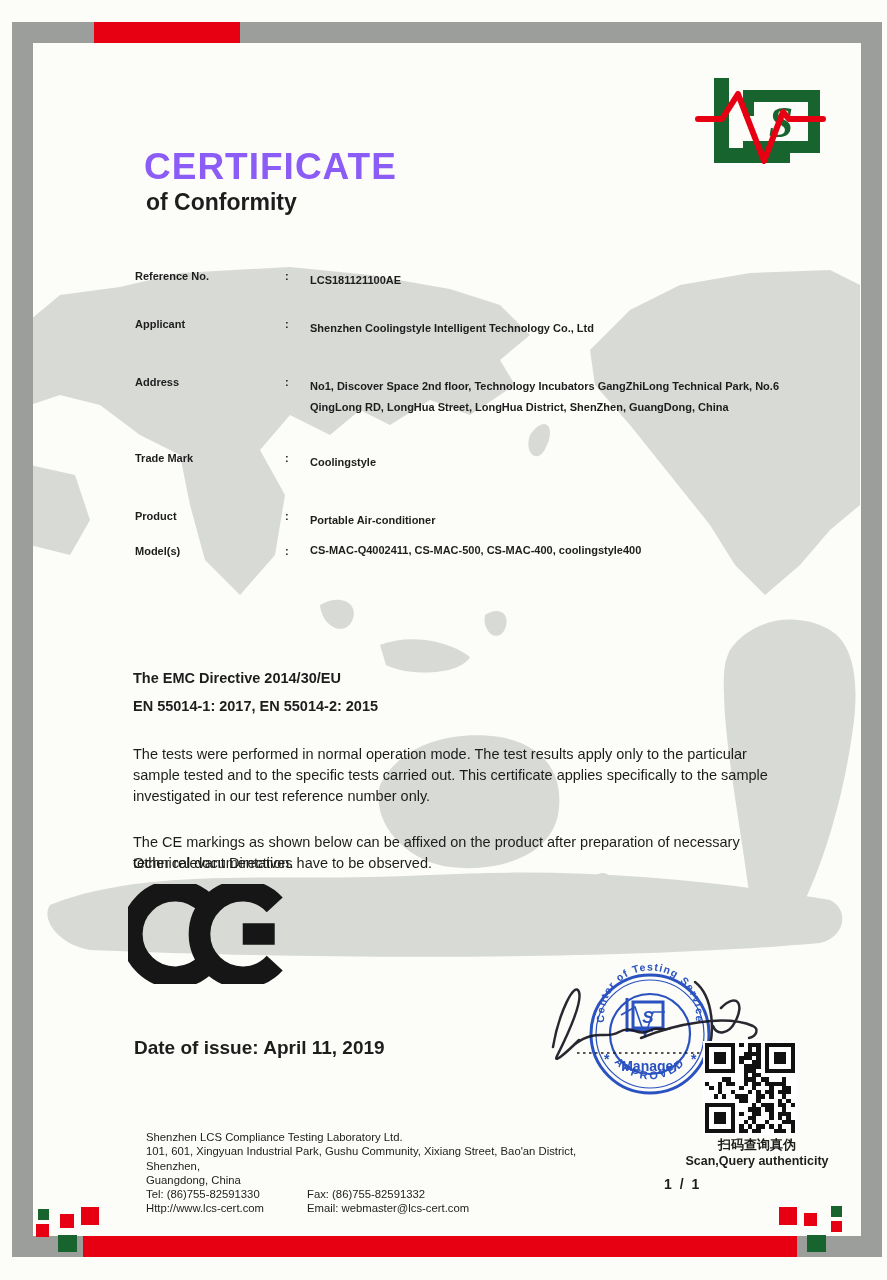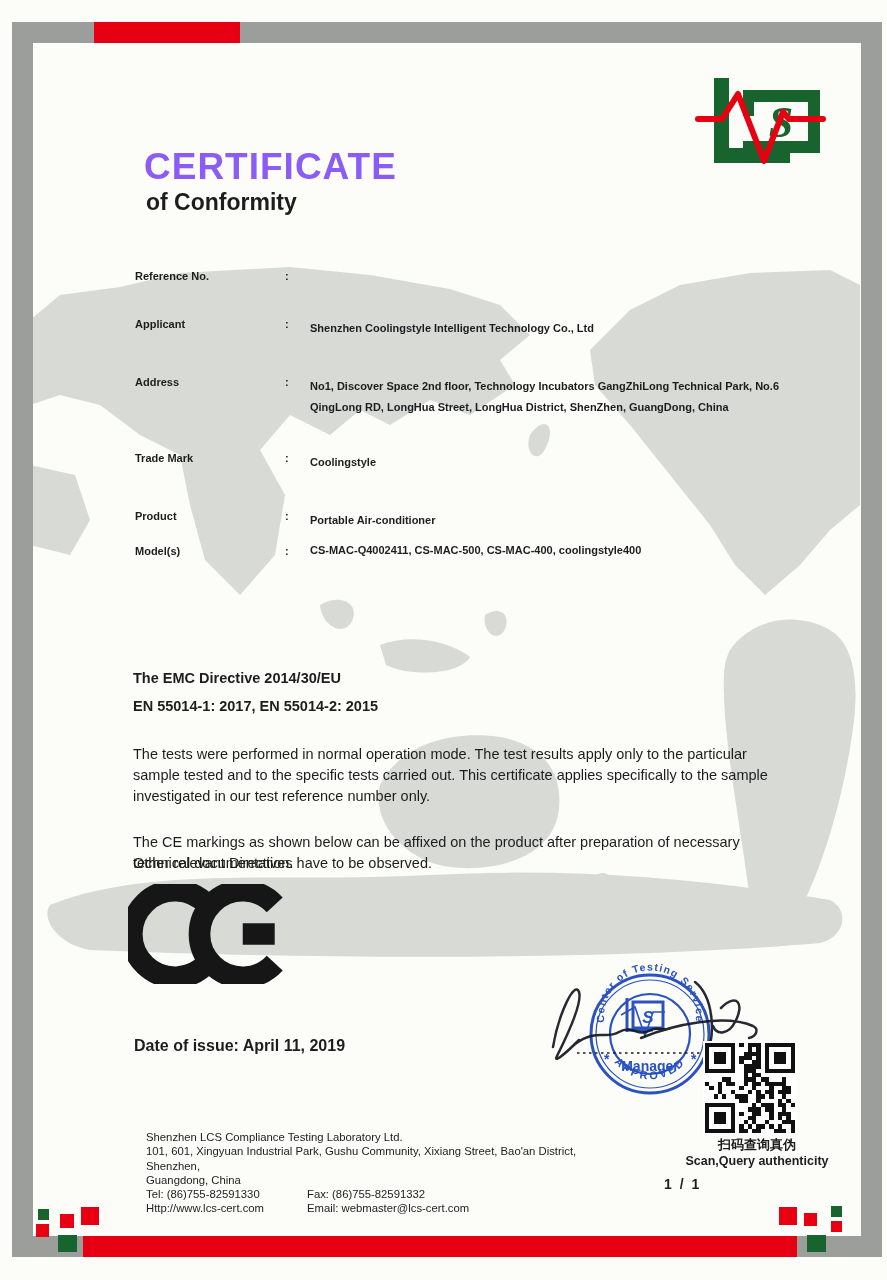--- a/index.html
+++ b/index.html
@@ -28,21 +28,21 @@
   .subtitle { position:absolute; left:146px; top:189px; font-size:23px; font-weight:bold; }
   .logo { position:absolute; left:695px; top:70px; width:135px; height:105px; }
   
   .frow { position:absolute; left:135px; width:660px; display:flex; font-size:11px; font-weight:bold; }
   .frow .lbl { width:150px; flex:none; }
   .frow .col { width:25px;  flex:none; }
   .frow .val { width:480px; line-height:21px; }
   
   .para { position:absolute; left:133px; width:660px; font-size:14.5px; line-height:21px; }
   .para.bold { font-weight:bold; }
-  .date { position:absolute; left:134px; top:1037px; font-size:16px; font-weight:bold; }
+  .date { position:absolute; left:134px; top:1037px; font-size:19px; font-weight:bold; }
   .ce   { position:absolute; left:128px; top:884px; width:158px; height:100px; }
   
   .stamp { position:absolute; left:545px; top:952px; width:235px; height:180px; }
   .stamp text { fill:#2a52c0; font-family:"Liberation Sans", sans-serif; }
   .qr { position:absolute; left:703px; top:1041px; width:94px; height:94px;
         background:#fff; padding:2px; }
   .qr svg { width:100%; height:100%; shape-rendering:crispEdges; }
   .qr-caption { position:absolute; left:662px; top:1136px; width:190px; text-align:center;
                 font-weight:bold; }
   .qr-caption .cn { font-size:13px; }
@@ -98,20 +98,21 @@
     <text x="86" y="67" text-anchor="middle" font-family="Liberation Serif, serif" font-style="italic" font-weight="bold" font-size="44" fill="#17642f">S</text>
     <polyline points="3,49 27,49 43,24 69,91 88,42 94,49 128,49" fill="none" stroke="#e60012" stroke-width="6" stroke-linejoin="round" stroke-linecap="round"></polyline>
   </svg>
 
   <div class="title">CERTIFICATE</div>
   <div class="subtitle">of Conformity</div>
 
   <div class="frow" style="top:270px;">
     <span class="lbl">Reference No.</span>
     <span class="col">:</span>
+    <span class="val">LCS181121100AE</span>
   </div>
   <div class="frow" style="top:318px;">
     <span class="lbl">Applicant</span>
     <span class="col">:</span>
     <span class="val">Shenzhen Coolingstyle Intelligent Technology Co., Ltd</span>
   </div>
   <div class="frow" style="top:376px;">
     <span class="lbl">Address</span>
     <span class="col">:</span>
     <span class="val">No1, Discover Space 2nd floor, Technology Incubators GangZhiLong Technical Park, No.6 QingLong RD, LongHua Street, LongHua District, ShenZhen, GuangDong, China</span>

